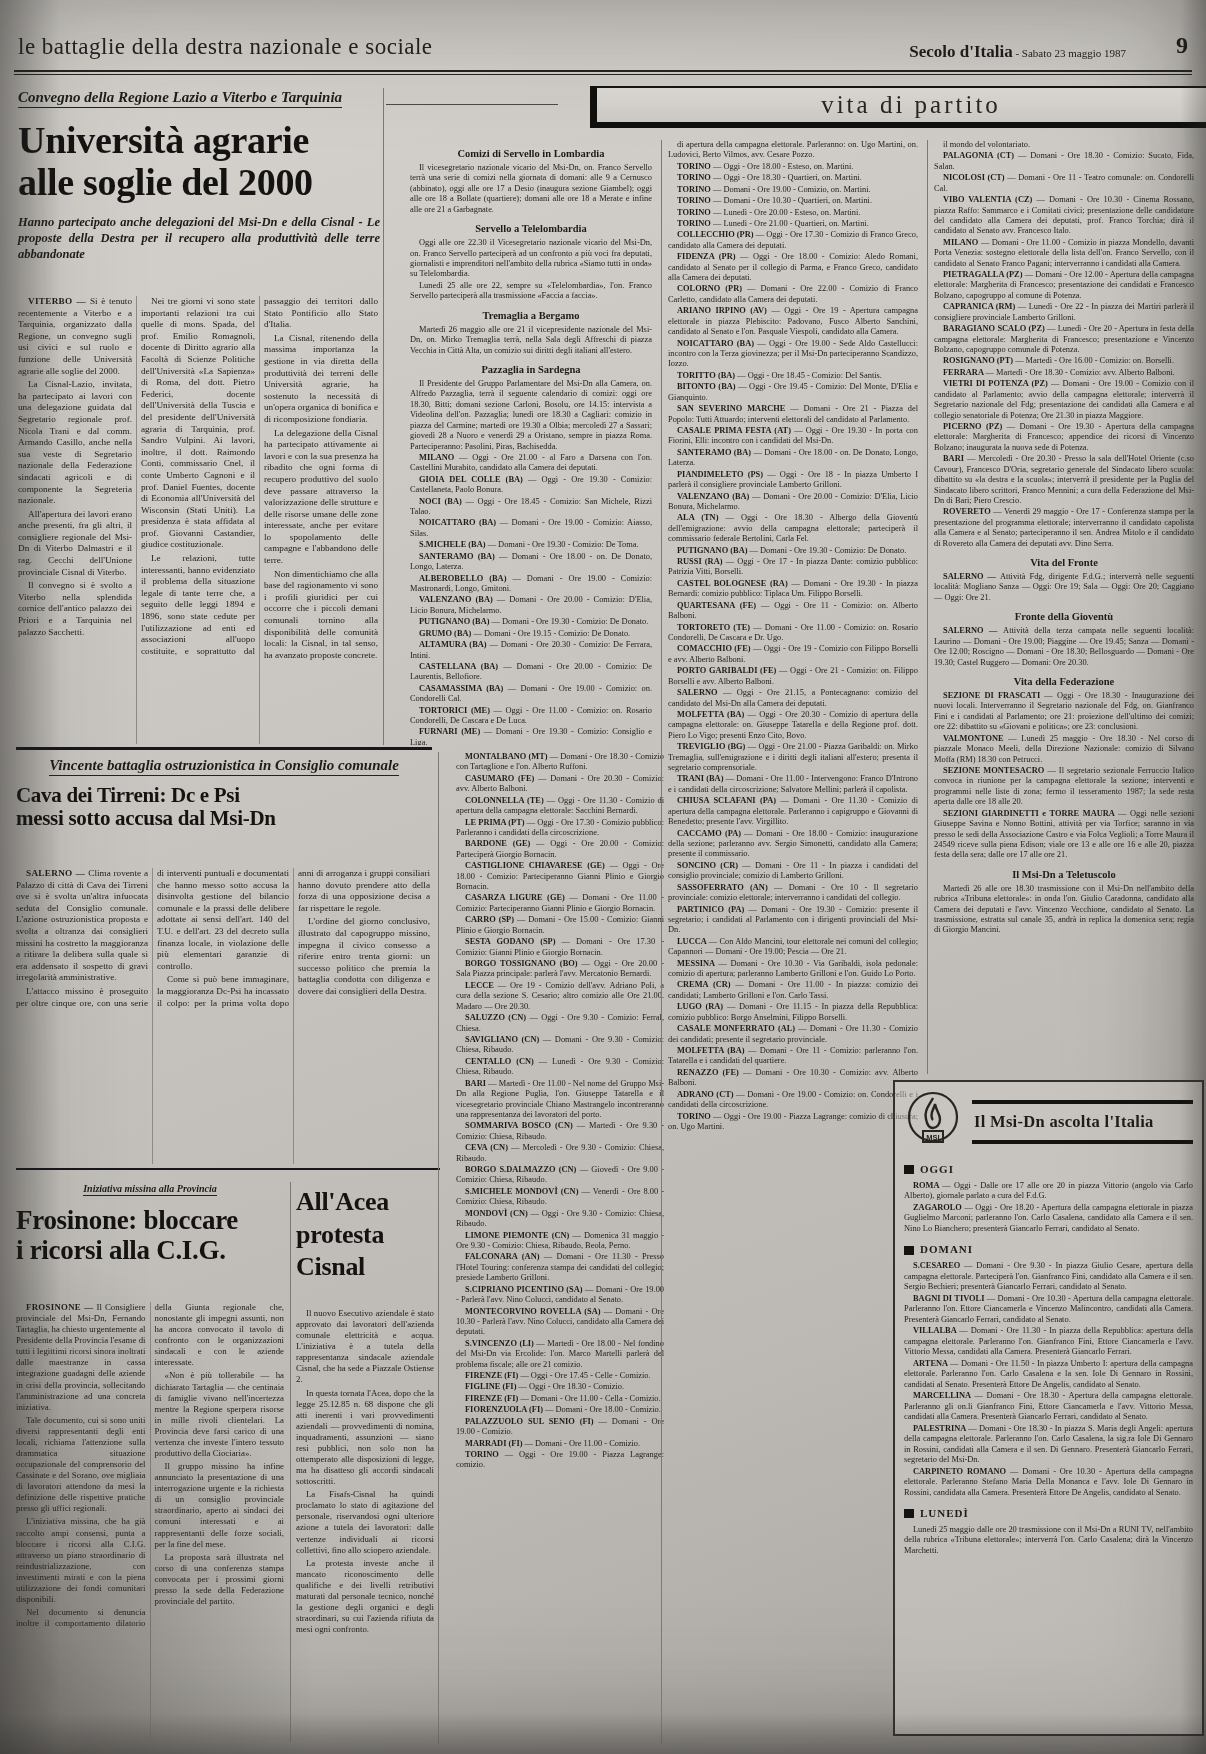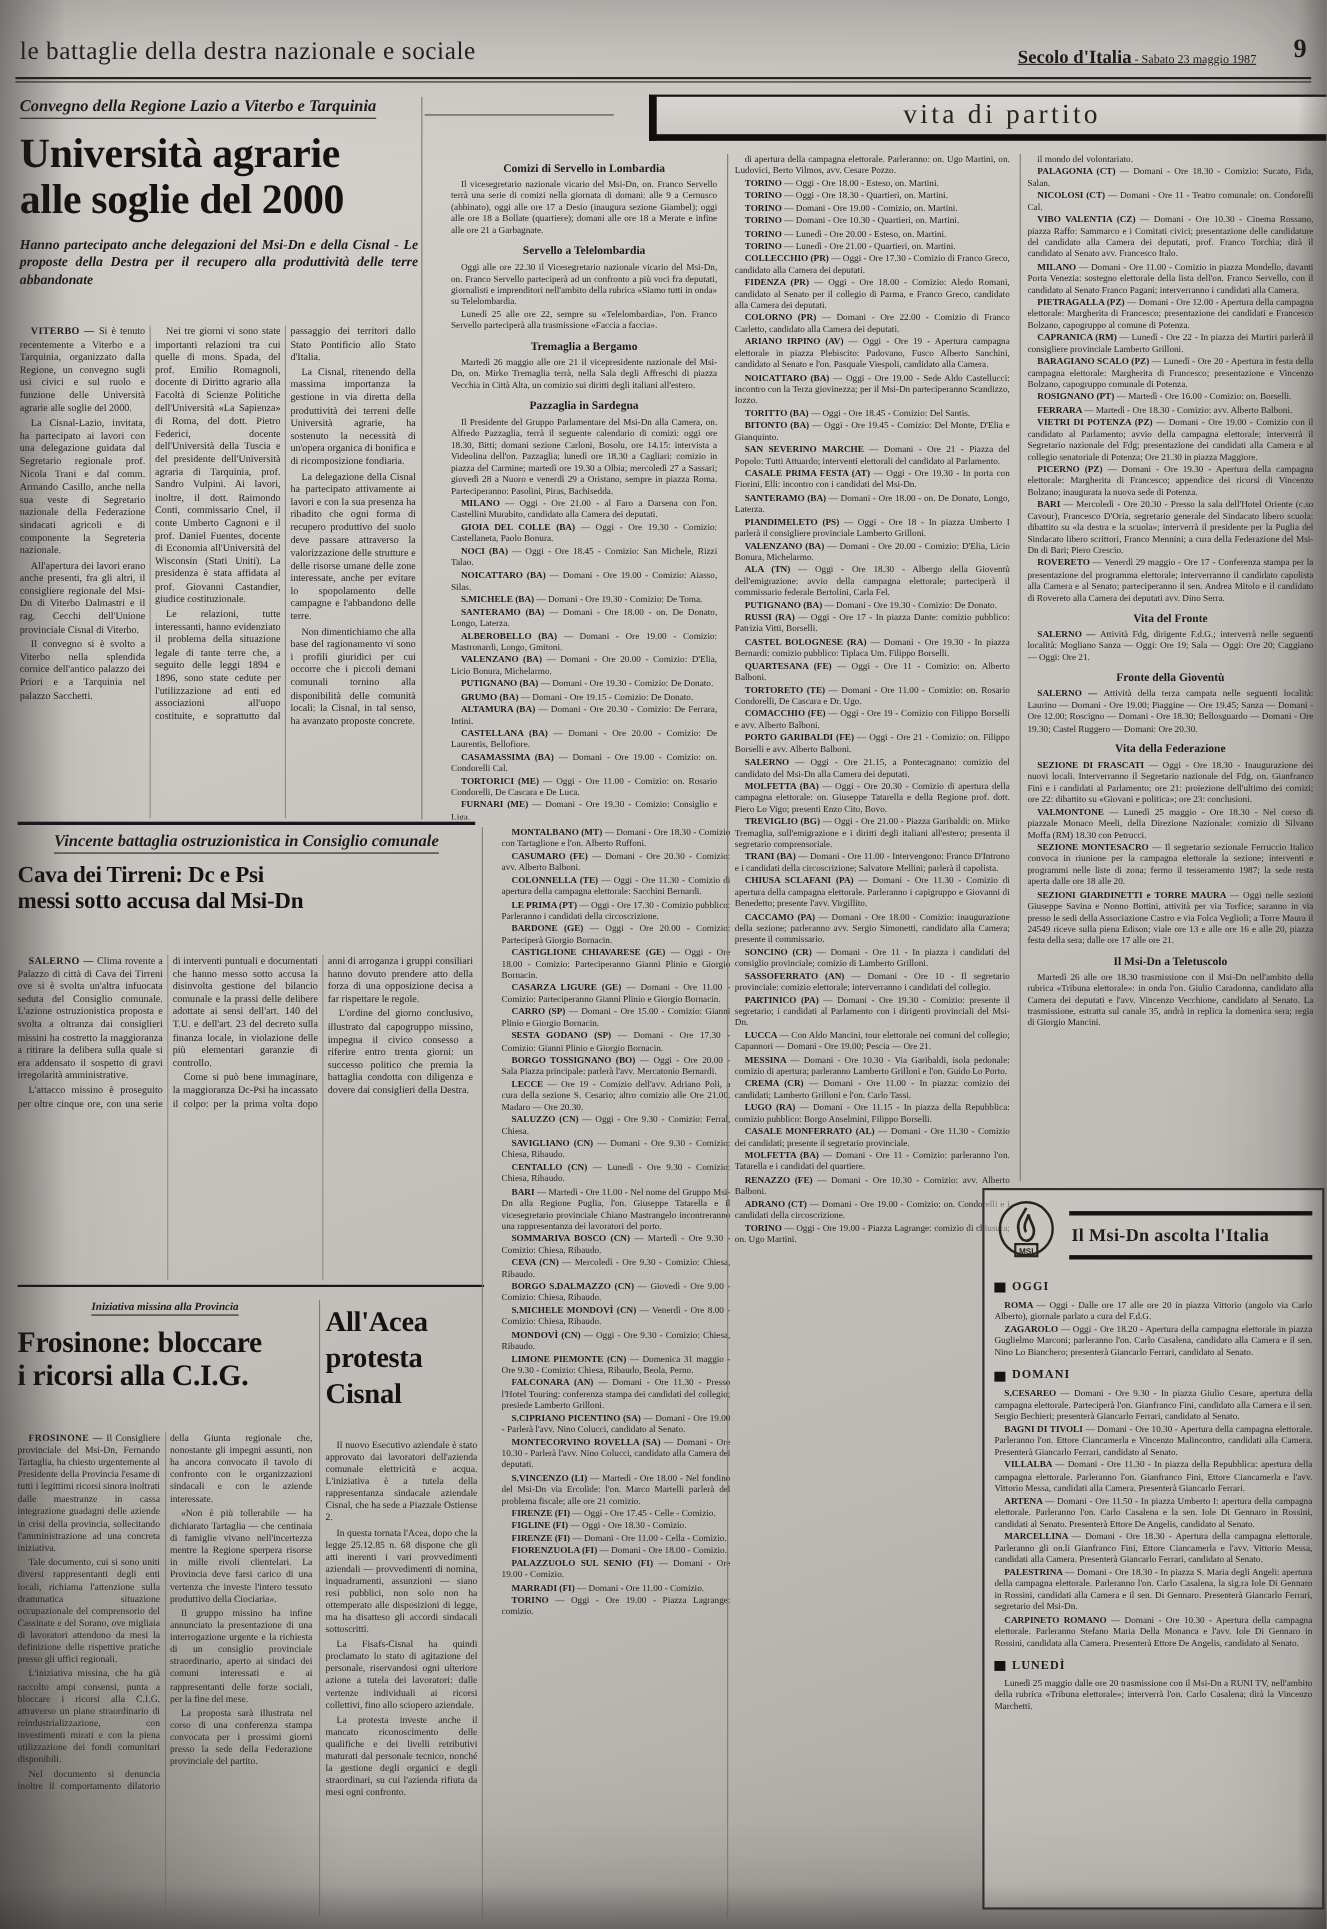--- a/index.html
+++ b/index.html
@@ -47,21 +47,21 @@
   .asc-label{font-weight:bold;font-size:11px;letter-spacing:1px;margin:9px 0 4px;display:flex;align-items:center;gap:6px;}
   .asc-sq{width:10px;height:9px;background:#131311;display:inline-block;}
   .asc-body{font-size:8.4px;line-height:1.25;text-align:justify;}
 </style>
 </head>
 <body>
 
 <div class="page">
 
   <div class="abs mast" style="left:18px;top:34px;">le battaglie della destra nazionale e sociale</div>
-  <div class="abs" style="right:64px;top:42px;white-space:nowrap;text-decoration:underline;">
+  <div class="abs" style="right:80px;top:42px;white-space:nowrap;">
     <span class="paper-name">Secolo d'Italia</span><span class="paper-date"> - Sabato 23 maggio 1987</span>
   </div>
   <div class="abs page-num" style="right:18px;top:32px;">9</div>
   <div class="abs double-rule" style="left:14px;top:70px;width:1178px;"></div>
 
   <div class="abs" style="left:18px;top:88px;width:362px;">
     <div class="kicker">Convegno della Regione Lazio a Viterbo e Tarquinia</div>
     <div class="headline hl-uni" style="margin-top:12px;">
       <span>Università agrarie</span><br>
       <span>alle soglie del 2000</span>

